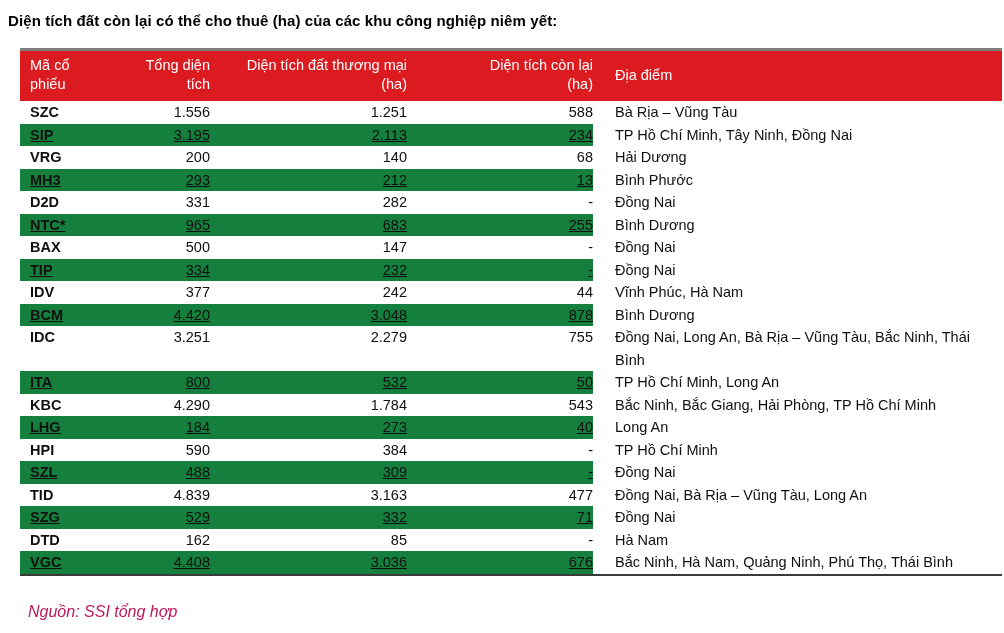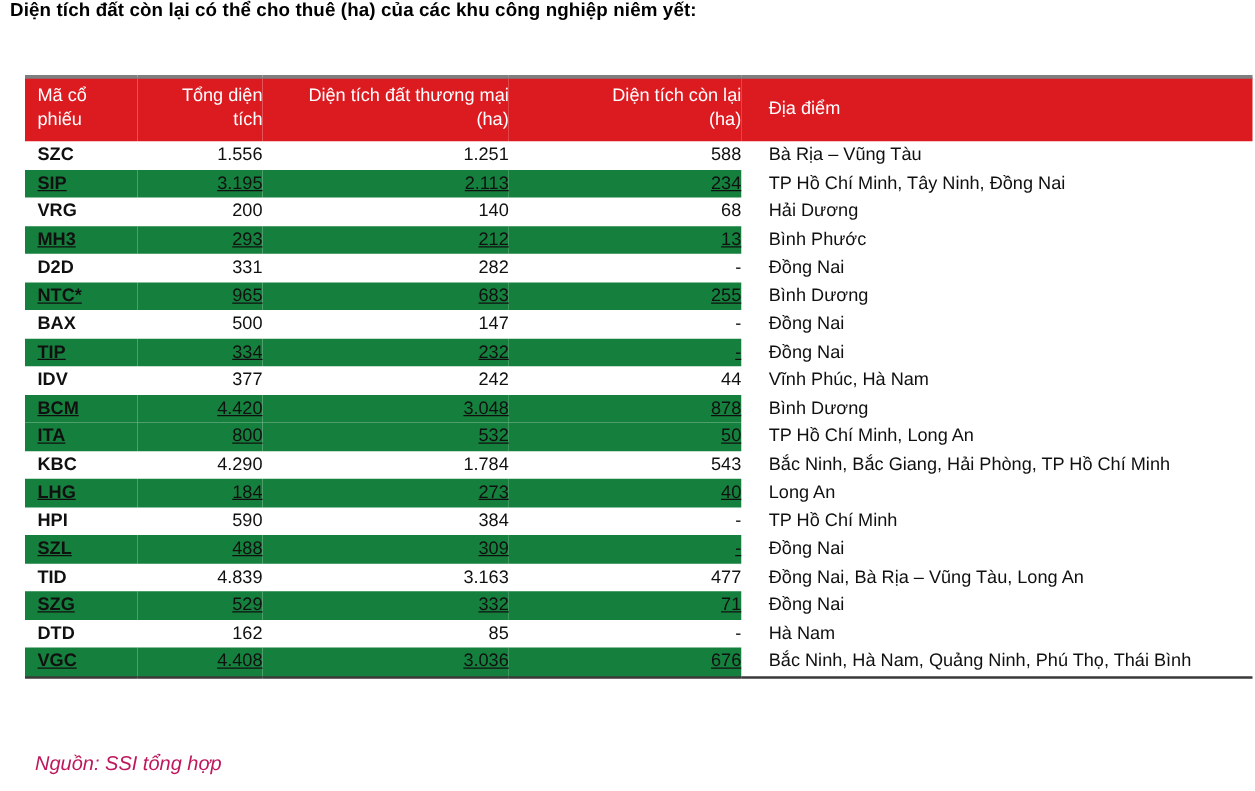--- a/index.html
+++ b/index.html
@@ -1,26 +1,26 @@
 <!DOCTYPE html>
 <html><head>
 <meta charset="utf-8">
 <style>
   html, body { margin: 0; padding: 0; background: #ffffff; }
   body { font-family: "Liberation Sans", sans-serif; color: #111; }
   .page { position: relative; width: 1004px; height: 633px; overflow: hidden; background: #fff; }
 
   .title {
-    position: absolute; left: 8px; top: 0;
+    position: absolute; left: 8px; top: 12px;
     font-size: 15px; font-weight: bold; color: #000;
     letter-spacing: 0.1px;
   }
 
   table.park-table {
-    position: absolute; left: 20px; top: 60px; width: 982px;
+    position: absolute; left: 20px; top: 48px; width: 982px;
     border-collapse: collapse; table-layout: fixed;
     border-top: 3px solid #7E7E7E;
     border-bottom: 2px solid #3A3A3A;
   }
   col.c1 { width: 90px; }
   col.c2 { width: 100px; }
   col.c3 { width: 197px; }
   col.c4 { width: 186px; }
   col.c5 { width: 409px; }
 
@@ -141,20 +141,27 @@
           <td class="num shade">44</td>
           <td class="loc">Vĩnh Phúc, Hà Nam</td>
         </tr>
         <tr class="alt">
           <td class="code shade">BCM</td>
           <td class="num shade">4.420</td>
           <td class="num shade">3.048</td>
           <td class="num shade">878</td>
           <td class="loc">Bình Dương</td>
         </tr>
+        <tr>
+          <td class="code shade">IDC</td>
+          <td class="num shade">3.251</td>
+          <td class="num shade">2.279</td>
+          <td class="num shade">755</td>
+          <td class="loc">Đồng Nai, Long An, Bà Rịa – Vũng Tàu, Bắc Ninh, Thái Bình</td>
+        </tr>
         <tr class="alt">
           <td class="code shade">ITA</td>
           <td class="num shade">800</td>
           <td class="num shade">532</td>
           <td class="num shade">50</td>
           <td class="loc">TP Hồ Chí Minh, Long An</td>
         </tr>
         <tr>
           <td class="code shade">KBC</td>
           <td class="num shade">4.290</td>

